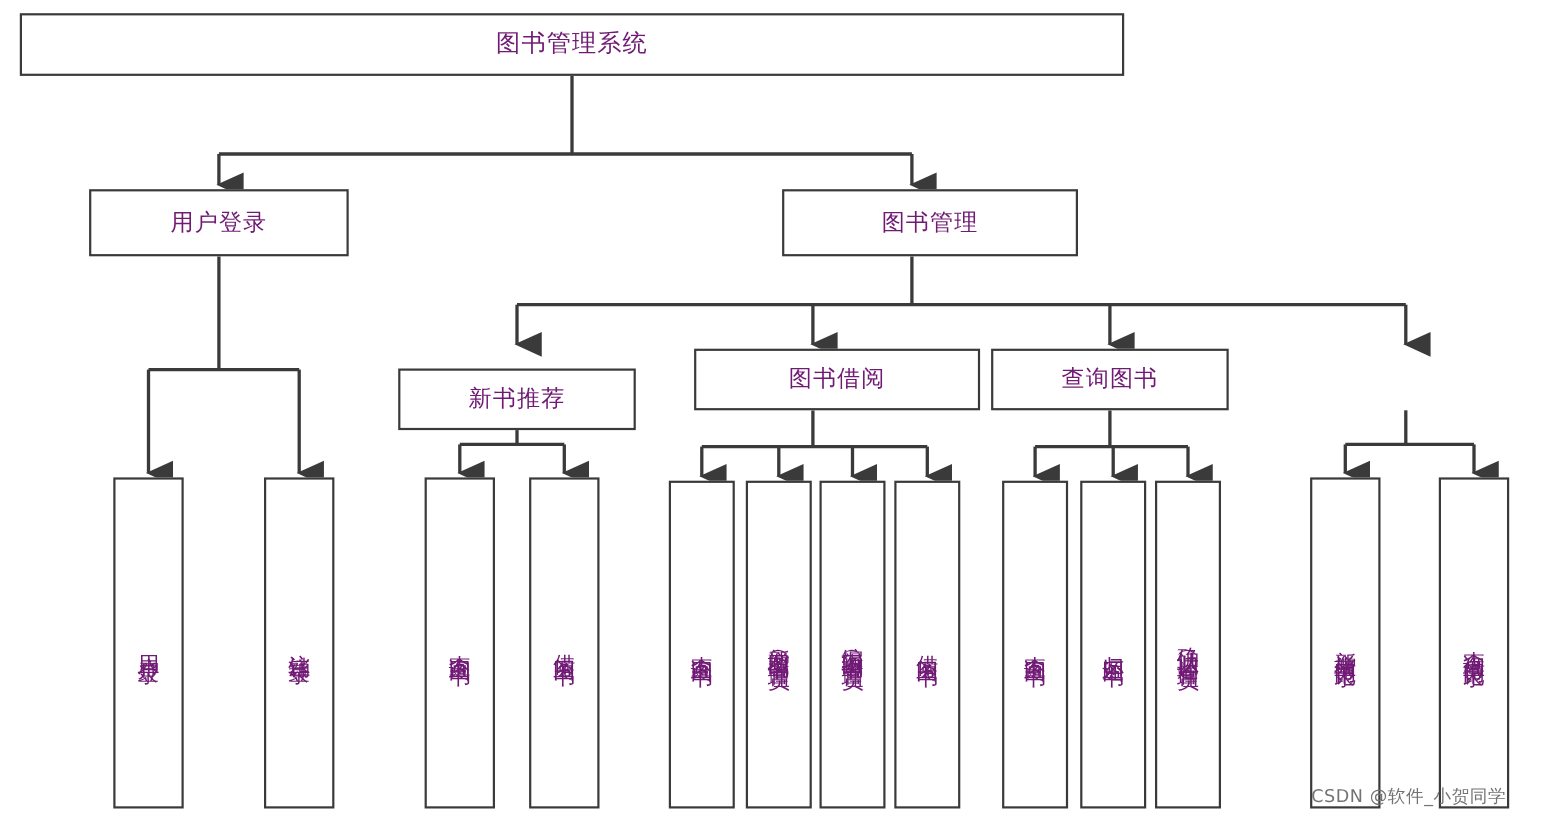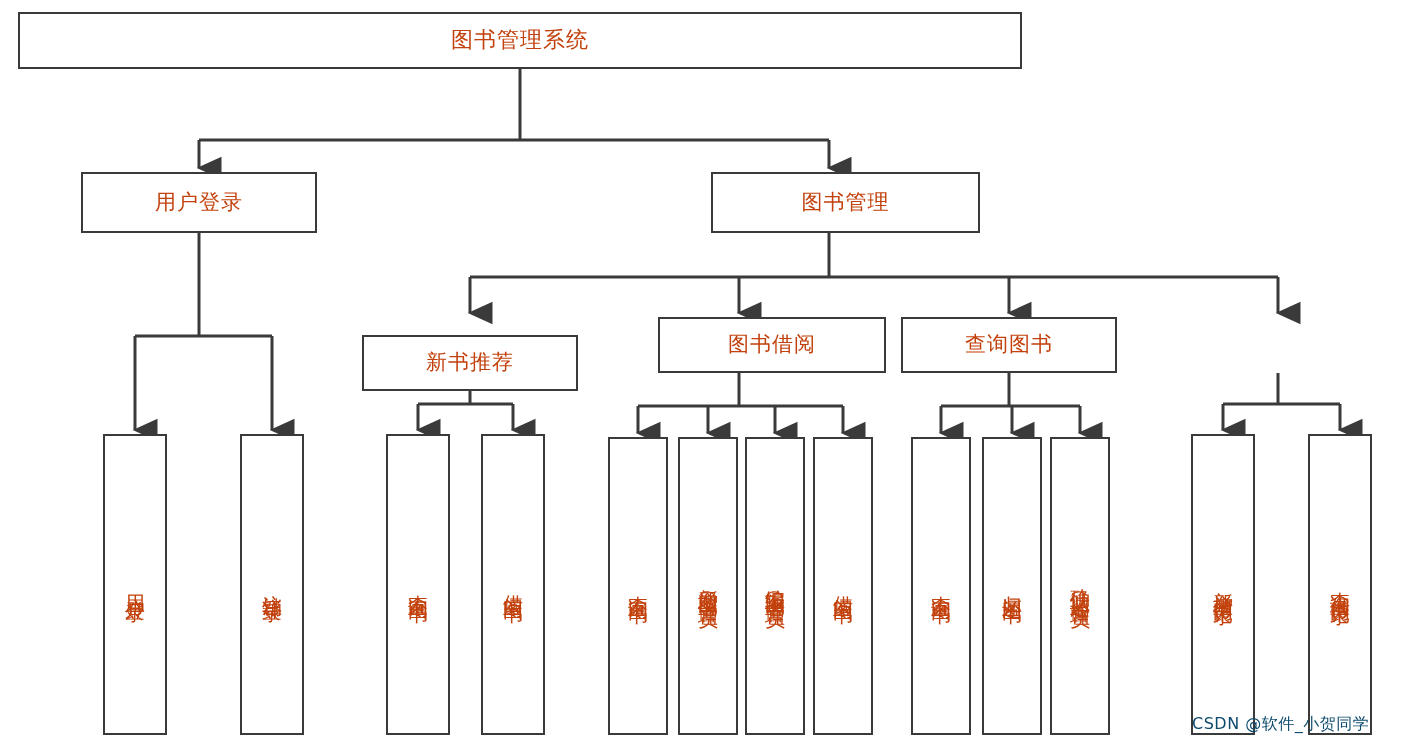--- a/index.html
+++ b/index.html
@@ -26,21 +26,21 @@
     pointer-events: none;
   }
   .node {
     position: absolute;
     box-sizing: border-box;
     border: 2px solid #3a3a3a;
     background: #ffffff;
     display: flex;
     align-items: center;
     justify-content: center;
-    color: #c2410c;
+    color: #701a75;
     text-align: center;
   }
   .node.h {
     font-size: 21px;
     letter-spacing: 1px;
     line-height: 1.2;
   }
   .node.v {
     writing-mode: vertical-rl;
     text-orientation: upright;
@@ -48,21 +48,21 @@
     letter-spacing: 3px;
     line-height: 1.15;
     padding: 4px 0;
   }
   .node.root {
     font-size: 22px;
   }
   .watermark {
     position: absolute;
     font-size: 16px;
-    color: #0c4a6e;
+    color: #737373;
     white-space: nowrap;
     letter-spacing: 0.5px;
   }
 </style>
 </head>
 <body>
 
 <div id="canvas">
 
   <svg id="wires" viewBox="0 0 1405 747" width="1405" height="747" xmlns="http://www.w3.org/2000/svg">
@@ -114,21 +114,21 @@
       <path d="M 1340 404 L 1340 430" marker-end="url(#arrow)"></path>
     </g>
   </svg>
 
   <div class="node h root" style="left:18px; top:12px; width:1004px; height:57px;">图书管理系统</div>
 
   <div class="node h" style="left:81px; top:172px; width:236px; height:61px;">用户登录</div>
   <div class="node h" style="left:711px; top:172px; width:269px; height:61px;">图书管理</div>
 
   <div class="node h" style="left:362px; top:335px; width:216px; height:56px;">新书推荐</div>
-  <div class="node h" style="left:658px; top:317px; width:228px; height:56px;">图书借阅</div>
+  <div class="node h" style="left:631px; top:317px; width:260px; height:56px;">图书借阅</div>
   <div class="node h" style="left:901px; top:317px; width:216px; height:56px;">查询图书</div>
 
   <div class="node v" style="left:103px; top:434px; width:64px; height:301px;">用户登录</div>
   <div class="node v" style="left:240px; top:434px; width:64px; height:301px;">注销登录</div>
 
   <div class="node v" style="left:386px; top:434px; width:64px; height:301px;">查询图书</div>
   <div class="node v" style="left:481px; top:434px; width:64px; height:301px;">借阅图书</div>
 
   <div class="node v" style="left:608px; top:437px; width:60px; height:298px;">查询图书</div>
   <div class="node v" style="left:678px; top:437px; width:60px; height:298px;">新增图书（管理员）</div>

